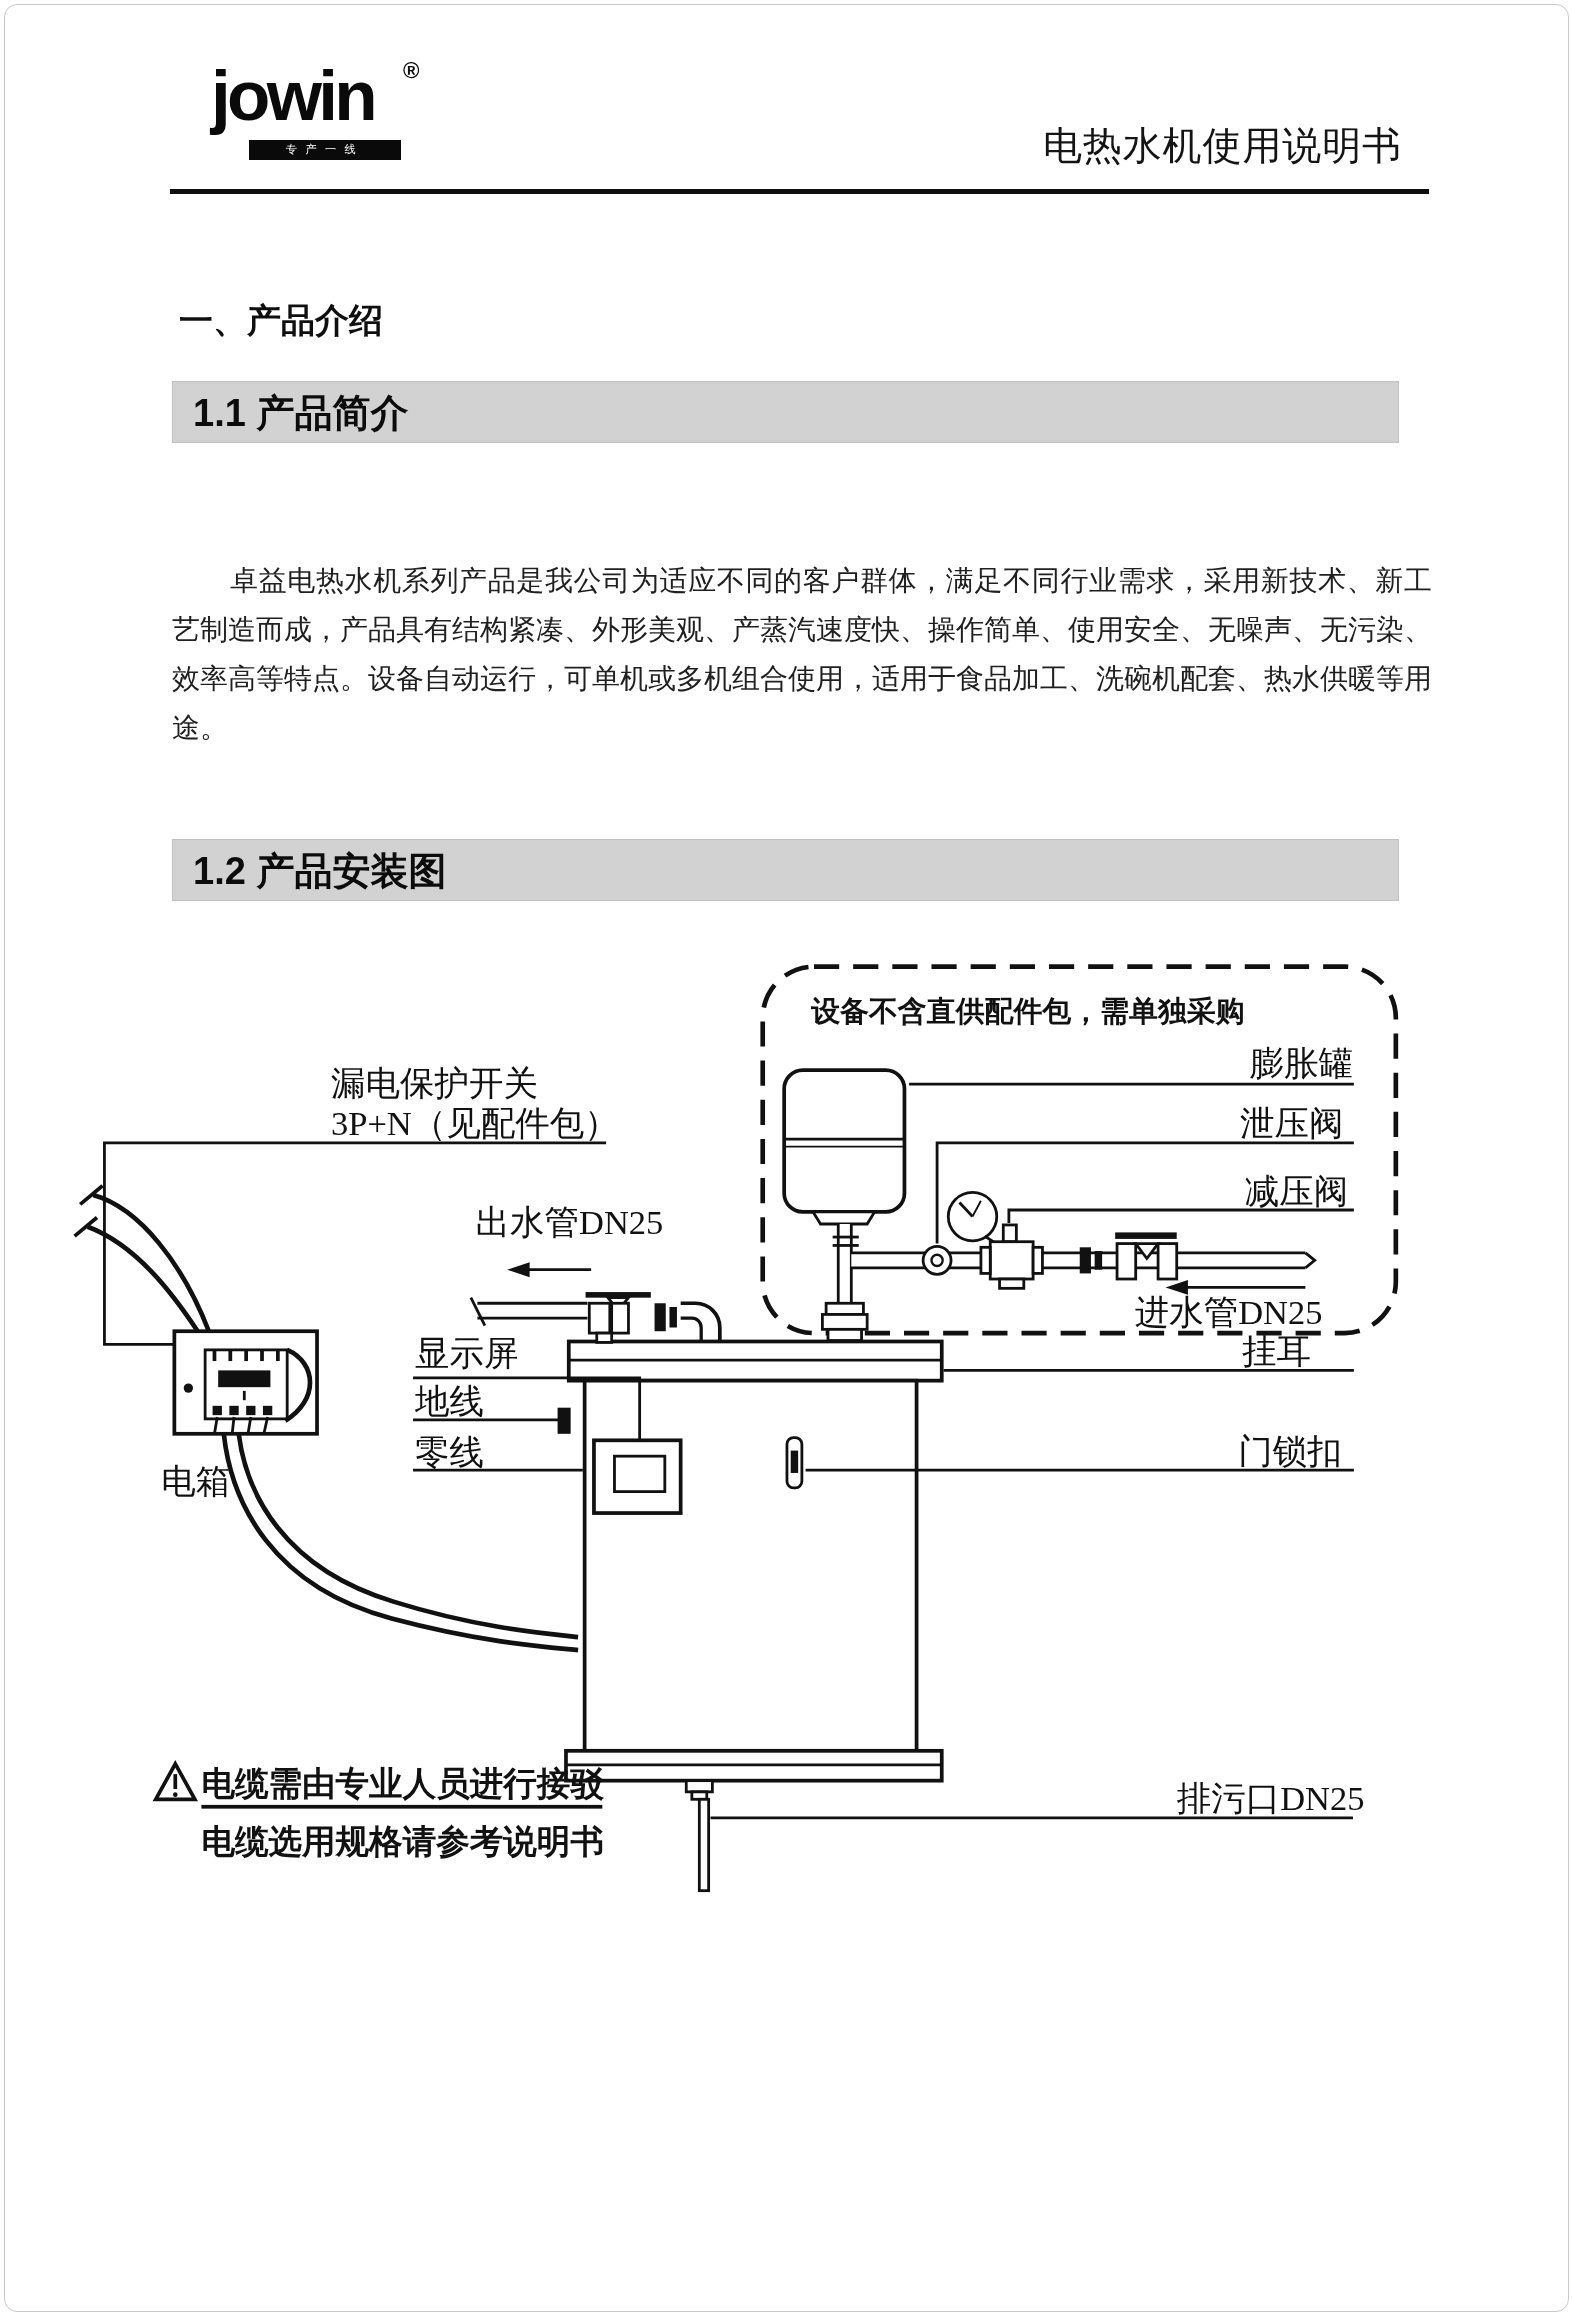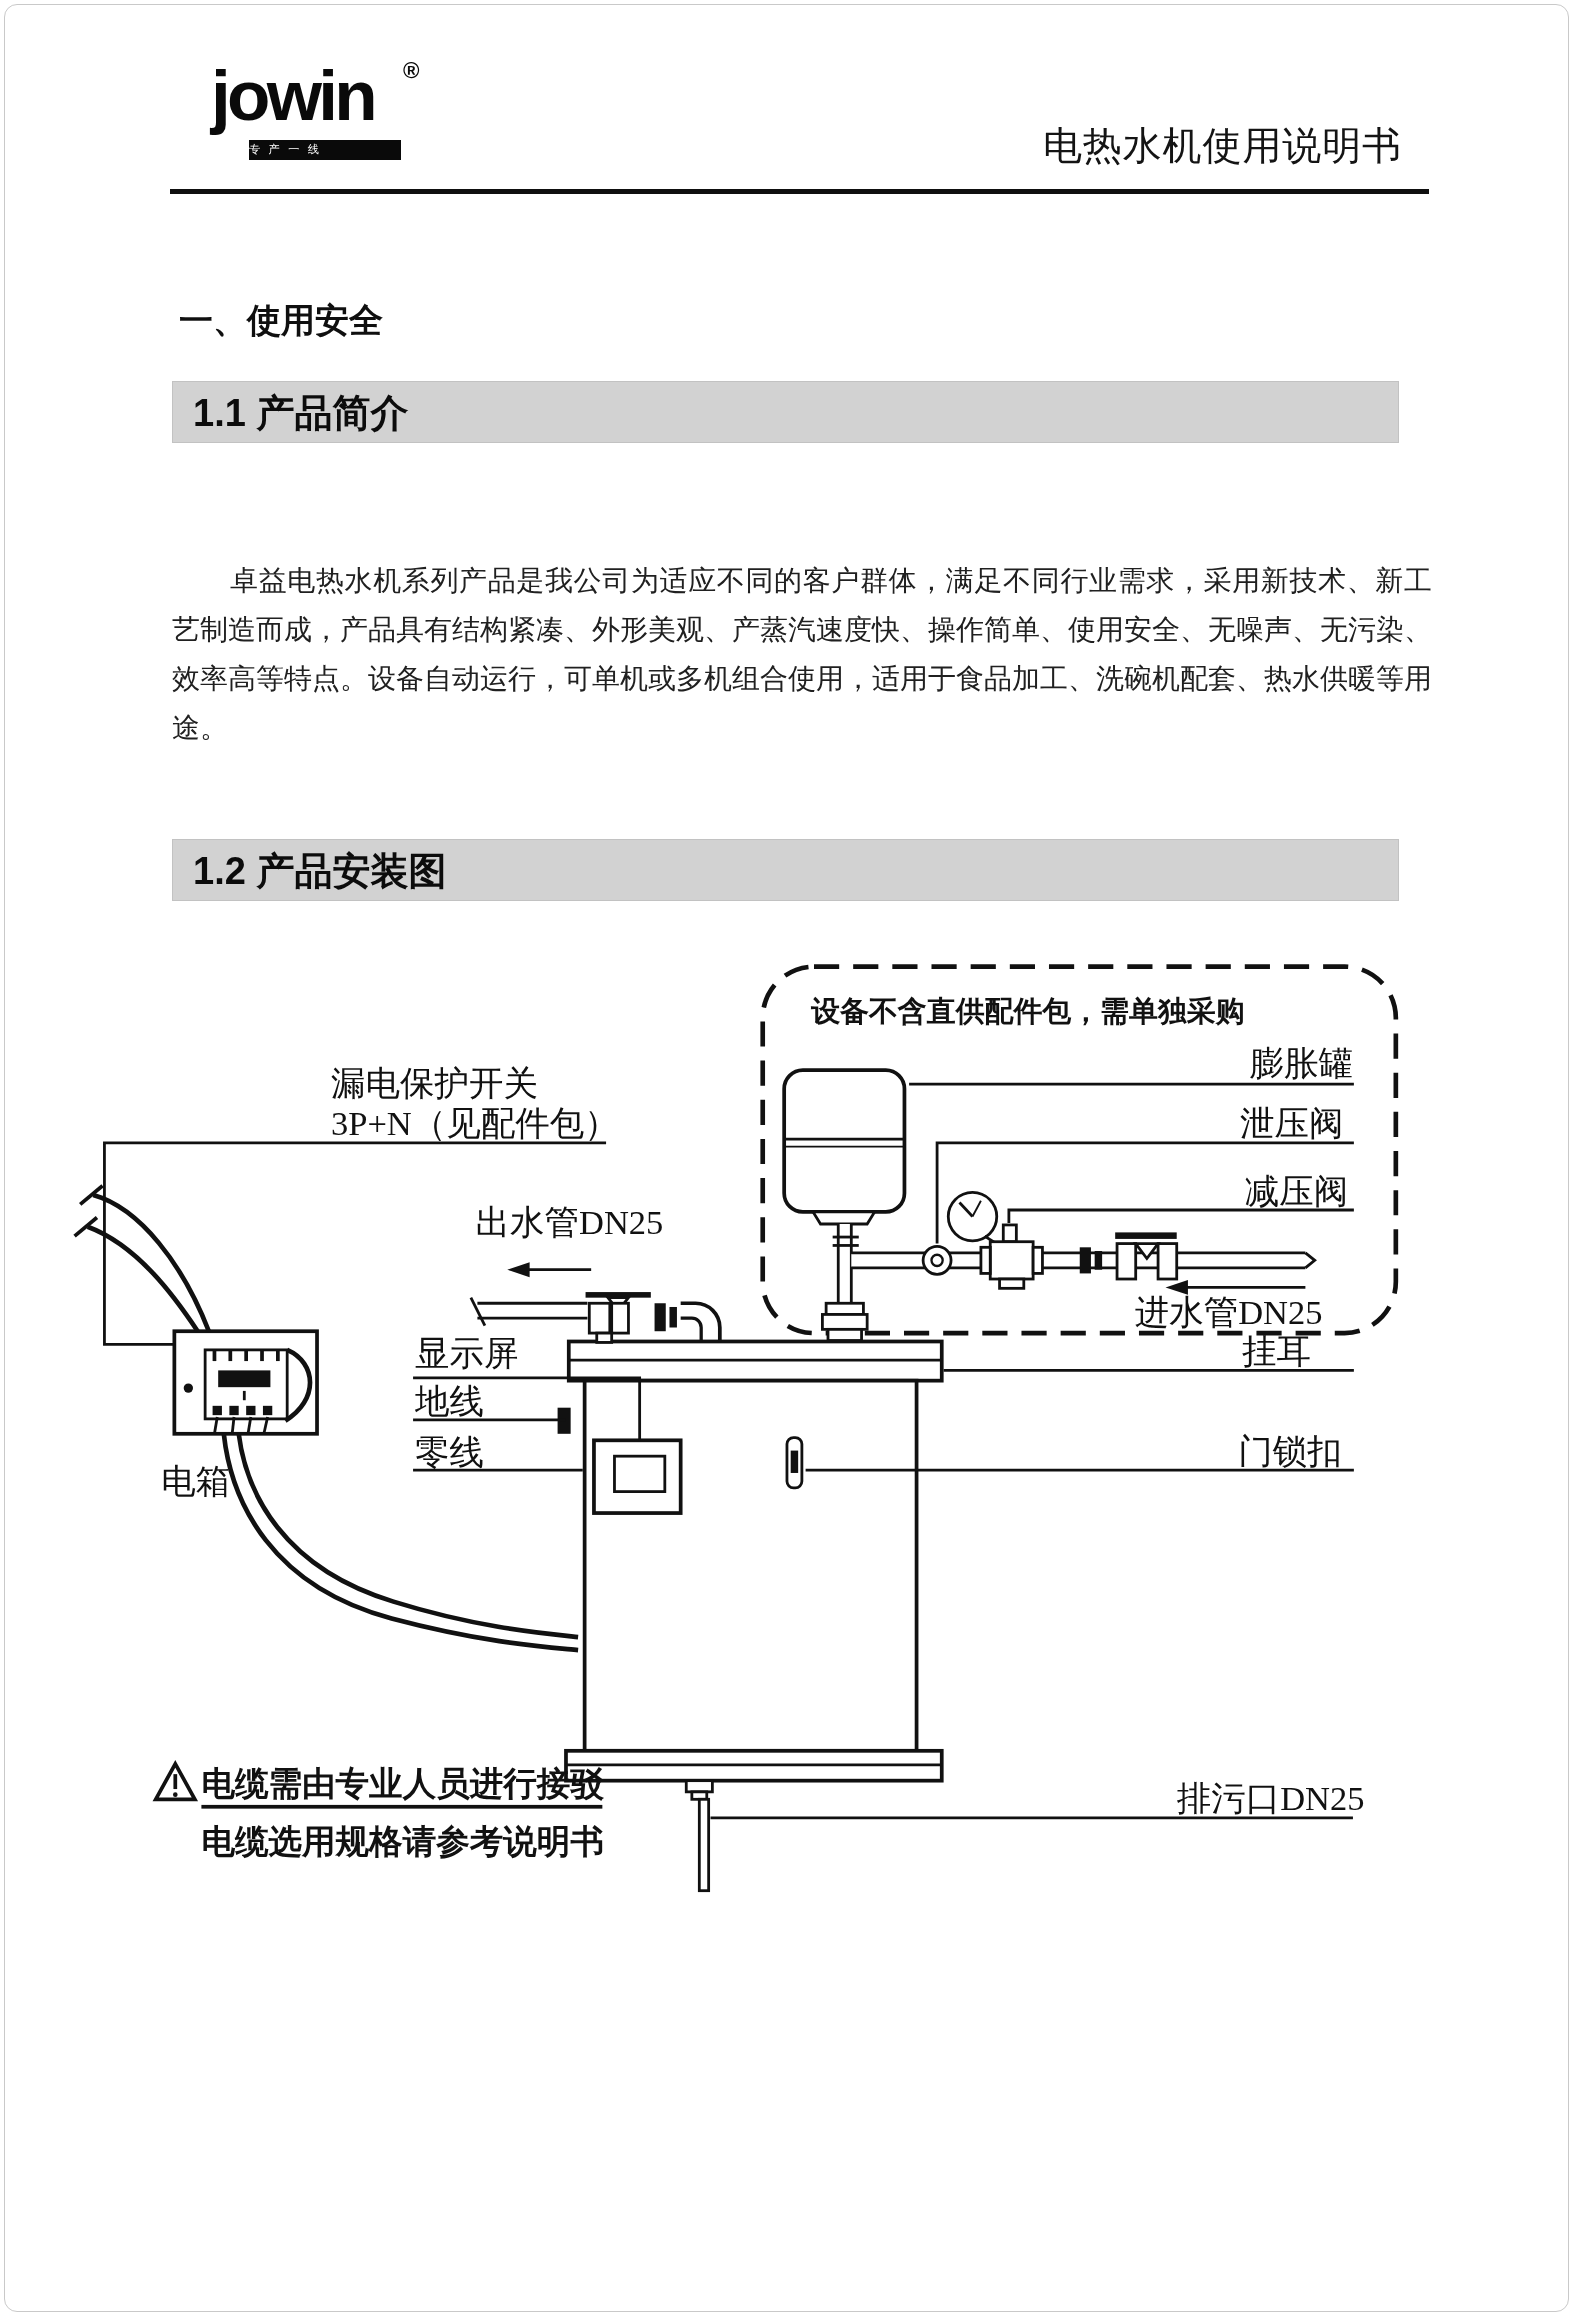--- a/index.html
+++ b/index.html
@@ -5,21 +5,21 @@
   html,body{margin:0;padding:0;background:#fff;}
   #canvas{position:relative;width:1573px;height:2316px;background:#ffffff;overflow:hidden;
           font-family:"Liberation Sans",sans-serif;color:#1b1b1b;}
   .page-border{position:absolute;left:3.7px;top:3.7px;right:3.7px;bottom:3.7px;border:1.9px solid #c9c9c9;border-radius:13px;pointer-events:none;}
 
   
   .logo{position:absolute;left:184px;top:60px;width:224px;height:126px;margin-left:27px;}
   .logo-word{position:absolute;left:0;top:0;font-weight:bold;font-size:71px;letter-spacing:-3.7px;color:#0a0a0a;line-height:1;}
   .logo-reg{position:absolute;left:192px;top:-1.9px;font-size:22.4px;font-weight:bold;color:#0a0a0a;}
   .logo-bar{position:absolute;left:38px;top:80px;width:152px;height:19.6px;background:#0a0a0a;color:#ffffff;
-            font-size:11.2px;letter-spacing:8.4px;line-height:19.6px;overflow:hidden;
+            font-size:11.2px;letter-spacing:8.4px;text-align:center;line-height:19.6px;overflow:hidden;
             font-family:"Liberation Serif",serif;}
   .header-title{position:absolute;right:171px;top:119px;font-size:39px;color:#141414;letter-spacing:0.9px;font-family:Liberation Serif, serif;}
   .rule{position:absolute;left:170px;top:189px;width:1259px;height:4.7px;background:#0f0f0f;}
 
   .section-heading{position:absolute;left:179px;top:298px;font-size:34px;font-weight:bold;color:#0f0f0f;}
 
   .banner{position:absolute;left:172px;width:1227px;height:62px;background:#d2d2d2;
           font-size:38px;font-weight:bold;color:#0c0c0c;line-height:62px;padding-left:20px;box-sizing:border-box;
           border:0.9px solid #c2c2c2;}
   .banner1{top:381px;}
@@ -41,21 +41,21 @@
   <div class="page-border"></div>
 
   <div class="logo">
     <span class="logo-word">jowin</span>
     <span class="logo-reg">®</span>
     <span class="logo-bar">专产一线</span>
   </div>
   <div class="header-title">电热水机使用说明书</div>
   <div class="rule"></div>
 
-  <div class="section-heading">一、使用安全</div>
+  <div class="section-heading">一、产品介绍</div>
   <div class="banner banner1">1.1 产品简介</div>
   <p class="intro">卓益电热水机系列产品是我公司为适应不同的客户群体，满足不同行业需求，采用新技术、新工艺制造而成，产品具有结构紧凑、外形美观、产蒸汽速度快、操作简单、使用安全、无噪声、无污染、效率高等特点。设备自动运行，可单机或多机组合使用，适用于食品加工、洗碗机配套、热水供暖等用途。</p>
   <div class="banner banner2">1.2 产品安装图</div>
 
   <svg class="diagram" width="1573" height="942" viewBox="0 1030 1687 1010">
 
     <g>
       <rect x="818" y="1037" width="679" height="393" rx="55" fill="none" stroke="#111" stroke-width="5" stroke-dasharray="27 15"></rect>
       <text class="dtitle" x="870" y="1095">设备不含直供配件包，需单独采购</text>
     </g>

